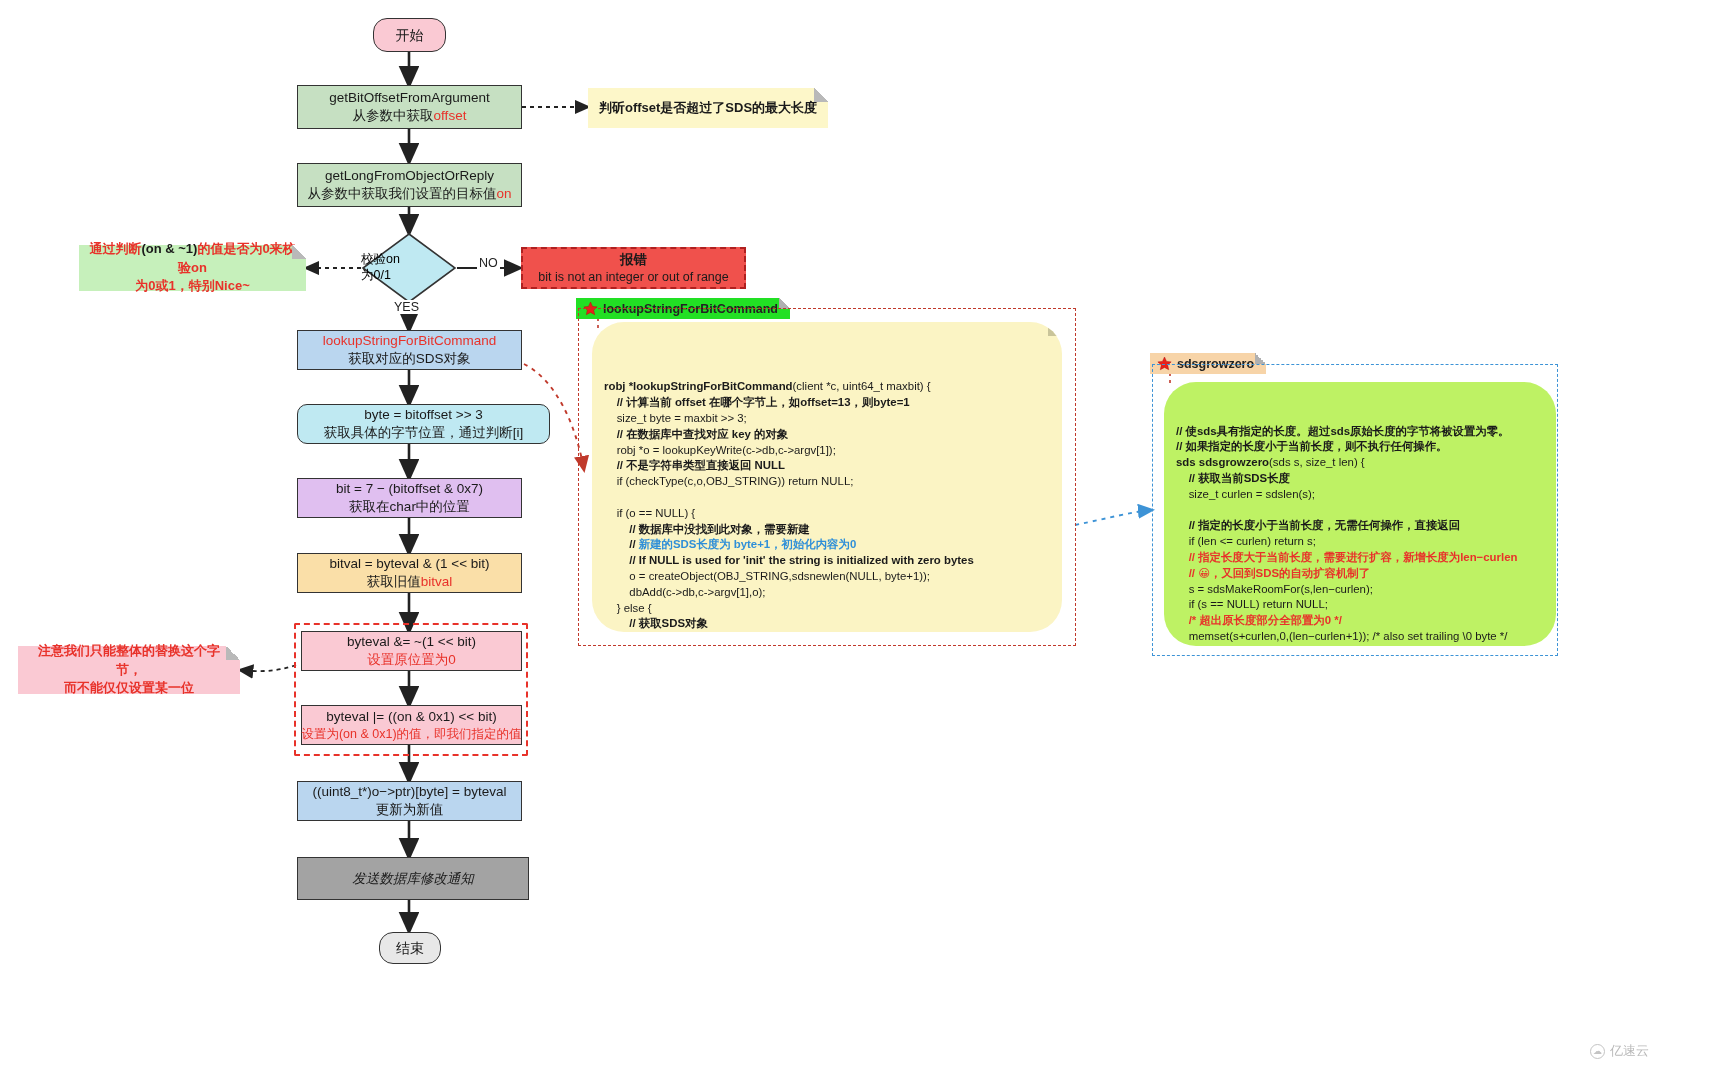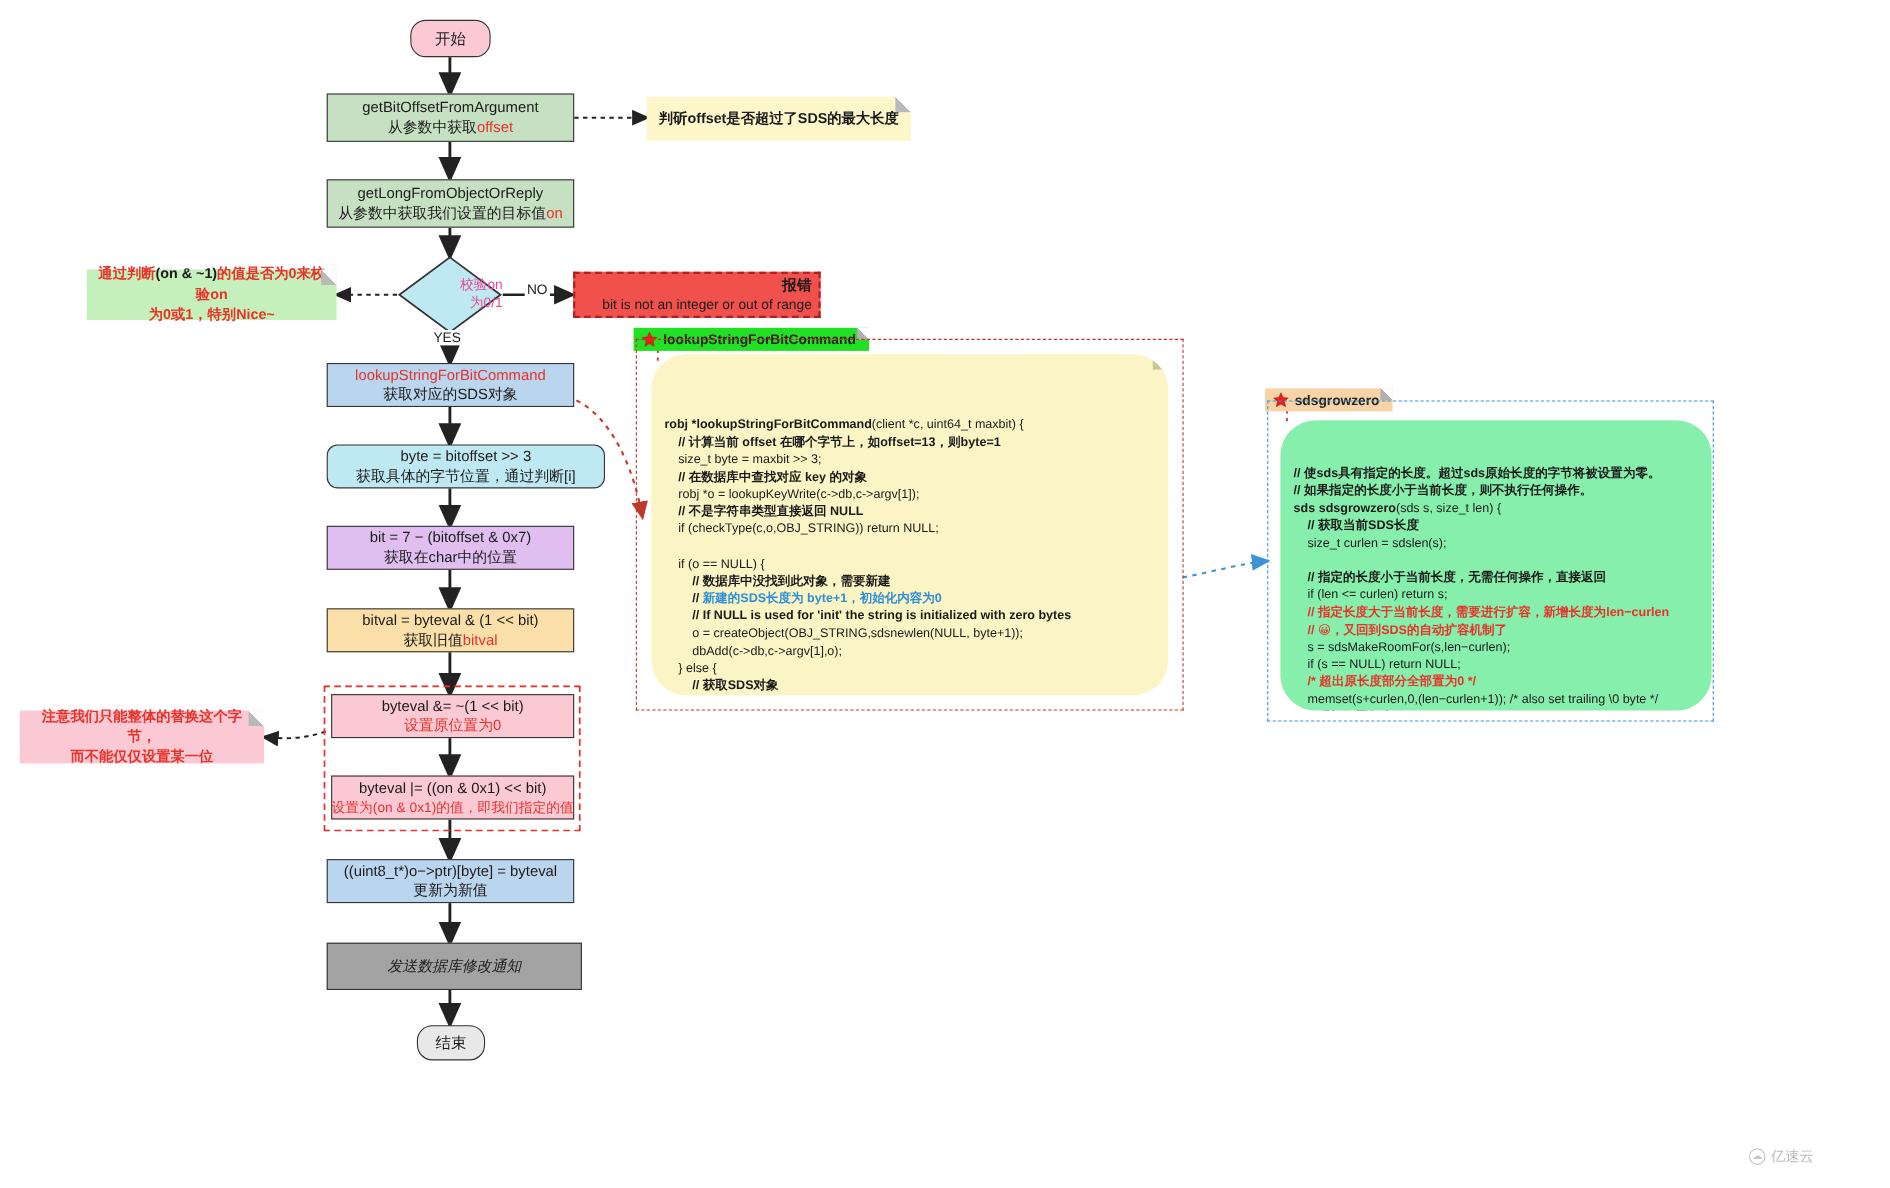--- a/index.html
+++ b/index.html
@@ -21,22 +21,22 @@
   }
   .node .l1,.node .l2{display:block;white-space:nowrap;}
   .term{
     border-radius:14px;font-size:14px;
   }
   .diamond{
     position:absolute;width:96px;height:72px;
   }
   .diamond .dtext{
     position:absolute;left:0;top:0;width:96px;height:72px;
-    display:flex;flex-direction:column;align-items:flex-end;justify-content:center;
-    font-size:12.5px;line-height:1.25;color:#ec4899;
+    display:flex;flex-direction:column;align-items:flex-start;justify-content:center;
+    font-size:12.5px;line-height:1.25;color:#000000;
   }
 
   
   .note{
     position:absolute;box-sizing:border-box;
     display:flex;flex-direction:column;align-items:center;justify-content:center;
     text-align:center;font-size:13px;font-weight:bold;line-height:1.45;
     padding:6px 10px;
   }
   .note .fold{
@@ -173,21 +173,21 @@
   </div>
   <div class="edgelabel" style="left:477px;top:256px;">NO</div>
   <div class="edgelabel" style="left:392px;top:300px;">YES</div>
 
   <div class="note" style="left:79px;top:245px;width:227px;height:46px;background:#c6f0bb;color:#e8322a;">
     <span class="fold"></span>
     <span><span>通过判断</span><span class="k-black">(on &amp; ~1)</span><span>的值是否为0来校验on</span></span>
     <span>为0或1，特别Nice~</span>
   </div>
 
-  <div class="node" style="left:521px;top:247px;width:225px;height:42px;background:#f0514c;border:2px dashed #b02020;color:#1a1a1a;align-items:flex-end;">
+  <div class="node" style="left:521px;top:247px;width:225px;height:42px;background:#f0514c;border:2px dashed #b02020;color:#1a1a1a;">
     <span class="l1 b">报错</span>
     <span class="l2" style="font-size:12.5px;">bit is not an integer or out of range</span>
   </div>
 
   <div class="node" style="left:297px;top:330px;width:225px;height:40px;background:#bad6ef;">
     <span class="l1 k-red">lookupStringForBitCommand</span>
     <span class="l2">获取对应的SDS对象</span>
   </div>
 
   <div class="node" style="left:297px;top:404px;width:253px;height:40px;background:#bfe9f2;border-radius:10px;">
@@ -249,21 +249,21 @@
   <span class="cl"><span class="k-black b">robj *lookupStringForBitCommand</span><span class="k-black">(client *c, uint64_t maxbit) {</span></span><span class="cl"><span class="k-black b">    // 计算当前 offset 在哪个字节上，如offset=13，则byte=1</span></span><span class="cl"><span class="k-black">    size_t byte = maxbit &gt;&gt; 3;</span></span><span class="cl"><span class="k-black b">    // 在数据库中查找对应 key 的对象</span></span><span class="cl"><span class="k-black">    robj *o = lookupKeyWrite(c-&gt;db,c-&gt;argv[1]);</span></span><span class="cl"><span class="k-black b">    // 不是字符串类型直接返回 NULL</span></span><span class="cl"><span class="k-black">    if (checkType(c,o,OBJ_STRING)) return NULL;</span></span><span class="cl">&nbsp;</span><span class="cl"><span class="k-black">    if (o == NULL) {</span></span><span class="cl"><span class="k-black b">        // 数据库中没找到此对象，需要新建</span></span><span class="cl"><span class="k-black b">        // </span><span class="k-blue b">新建的SDS长度为 byte+1，初始化内容为0</span></span><span class="cl"><span class="k-black b">        // If NULL is used for 'init' the string is initialized with zero bytes</span></span><span class="cl"><span class="k-black">        o = createObject(OBJ_STRING,sdsnewlen(NULL, byte+1));</span></span><span class="cl"><span class="k-black">        dbAdd(c-&gt;db,c-&gt;argv[1],o);</span></span><span class="cl"><span class="k-black">    } else {</span></span><span class="cl"><span class="k-black b">        // 获取SDS对象</span></span></div>
 
   <div class="taglabel" style="left:1150px;top:353px;background:#f7d4a8;">
     <span class="fold"></span>
     <svg class="star" viewBox="0 0 24 24">
       <polygon points="12,1.6 15.2,8.6 22.6,9.4 17.1,14.5 18.7,22 12,18.2 5.3,22 6.9,14.5 1.4,9.4 8.8,8.6" fill="#e8201a" stroke="#b0140f" stroke-width="0.8"></polygon>
     </svg>
     <span>sdsgrowzero</span>
   </div>
   <div class="dashbox" style="left:1152px;top:364px;width:406px;height:292px;border:1.5px dashed #3d93d6;"></div>
-  <div class="codepanel" id="code-sdsgrowzero" style="left:1164px;top:382px;width:392px;height:264px;background:#86efac;">
+  <div class="codepanel" id="code-sdsgrowzero" style="left:1164px;top:382px;width:392px;height:264px;background:#bef264;">
   <span class="cl"><span class="k-black b">// 使sds具有指定的长度。超过sds原始长度的字节将被设置为零。</span></span><span class="cl"><span class="k-black b">// 如果指定的长度小于当前长度，则不执行任何操作。</span></span><span class="cl"><span class="k-black b">sds sdsgrowzero</span><span class="k-black">(sds s, size_t len) {</span></span><span class="cl"><span class="k-black b">    // 获取当前SDS长度</span></span><span class="cl"><span class="k-black">    size_t curlen = sdslen(s);</span></span><span class="cl">&nbsp;</span><span class="cl"><span class="k-black b">    // 指定的长度小于当前长度，无需任何操作，直接返回</span></span><span class="cl"><span class="k-black">    if (len &lt;= curlen) return s;</span></span><span class="cl"><span class="k-red b">    // 指定长度大于当前长度，需要进行扩容，新增长度为len−curlen</span></span><span class="cl"><span class="k-red b">    // 😀，又回到SDS的自动扩容机制了</span></span><span class="cl"><span class="k-black">    s = sdsMakeRoomFor(s,len−curlen);</span></span><span class="cl"><span class="k-black">    if (s == NULL) return NULL;</span></span><span class="cl"><span class="k-red b">    /* 超出原长度部分全部置为0 */</span></span><span class="cl"><span class="k-black">    memset(s+curlen,0,(len−curlen+1)); /* also set trailing \0 byte */</span></span><span class="cl"><span class="k-black b">    // 重新设置长度</span></span></div>
 
   <div class="watermark" style="left:1590px;top:1042px;">
     <span class="wm-logo">☁</span>
     <span>亿速云</span>
   </div>
 
 </div>
 
 </body></html>

